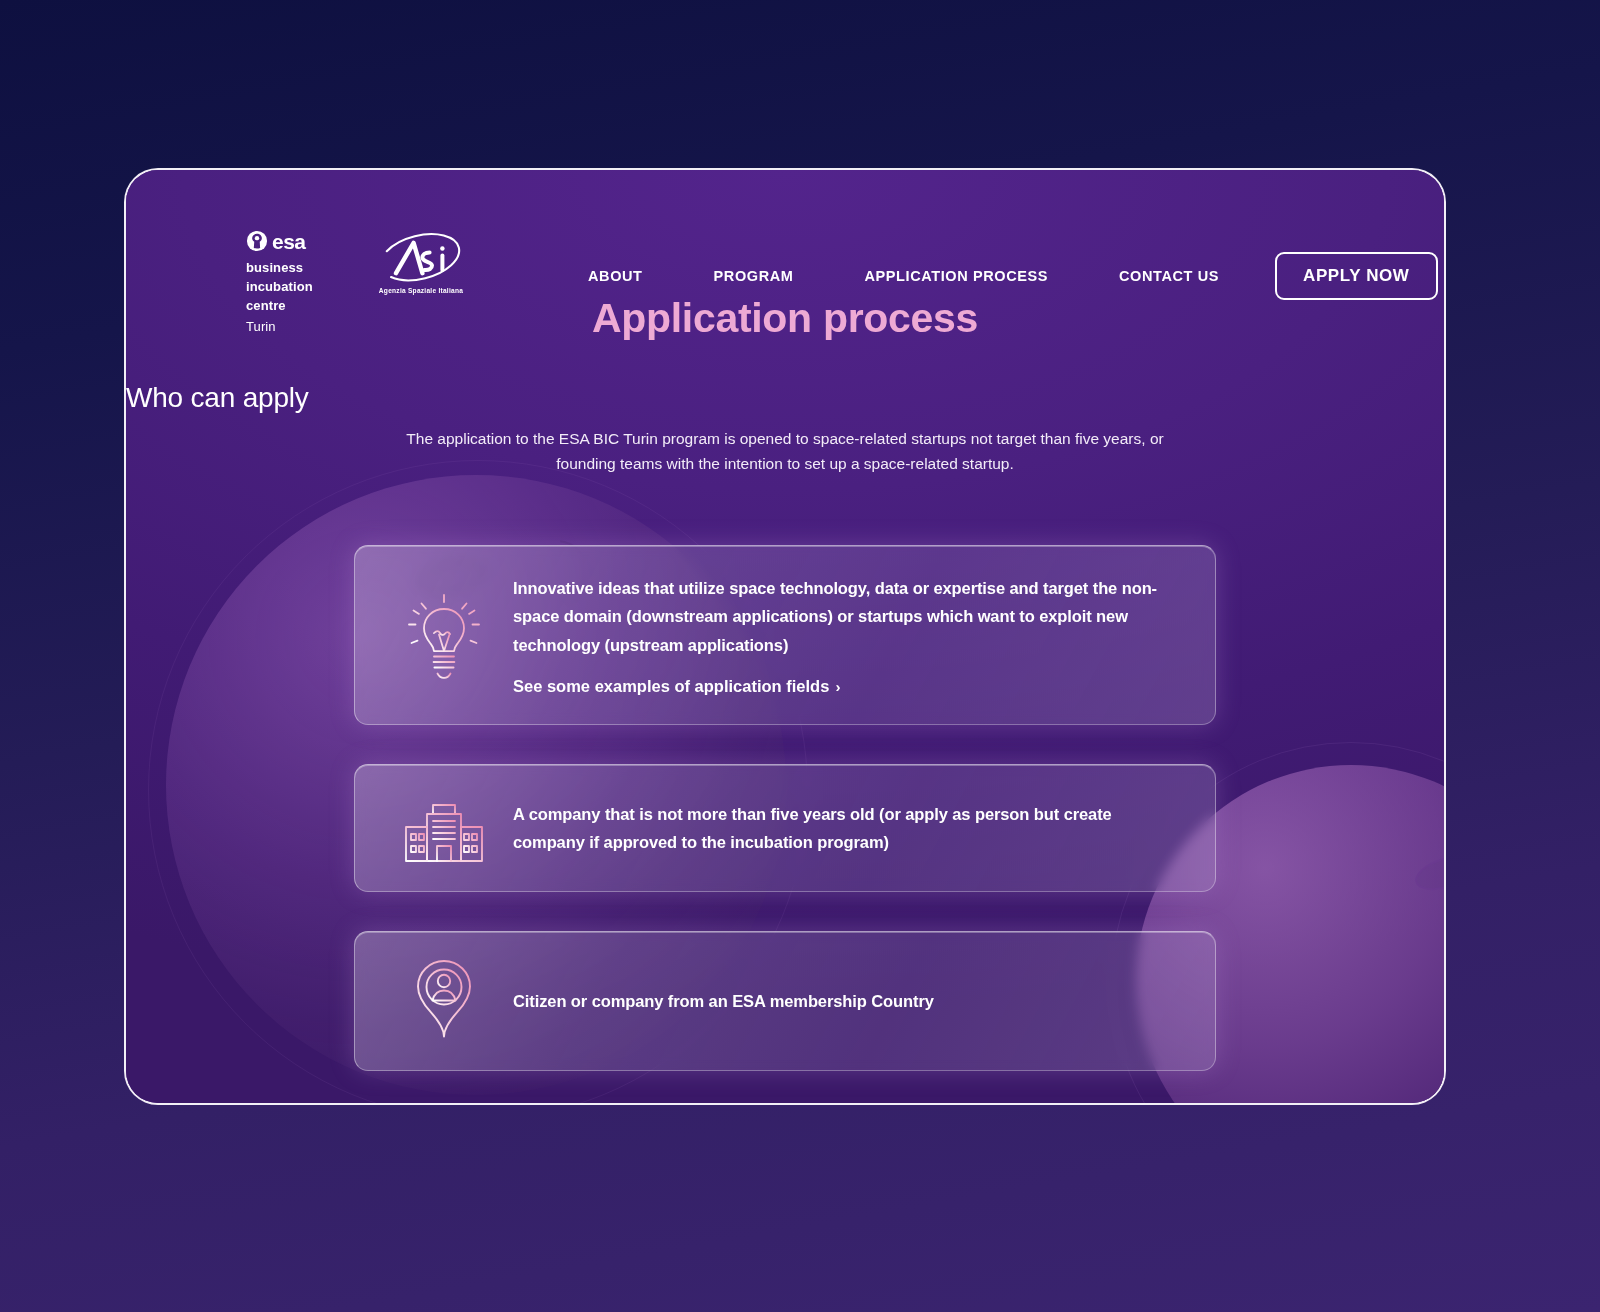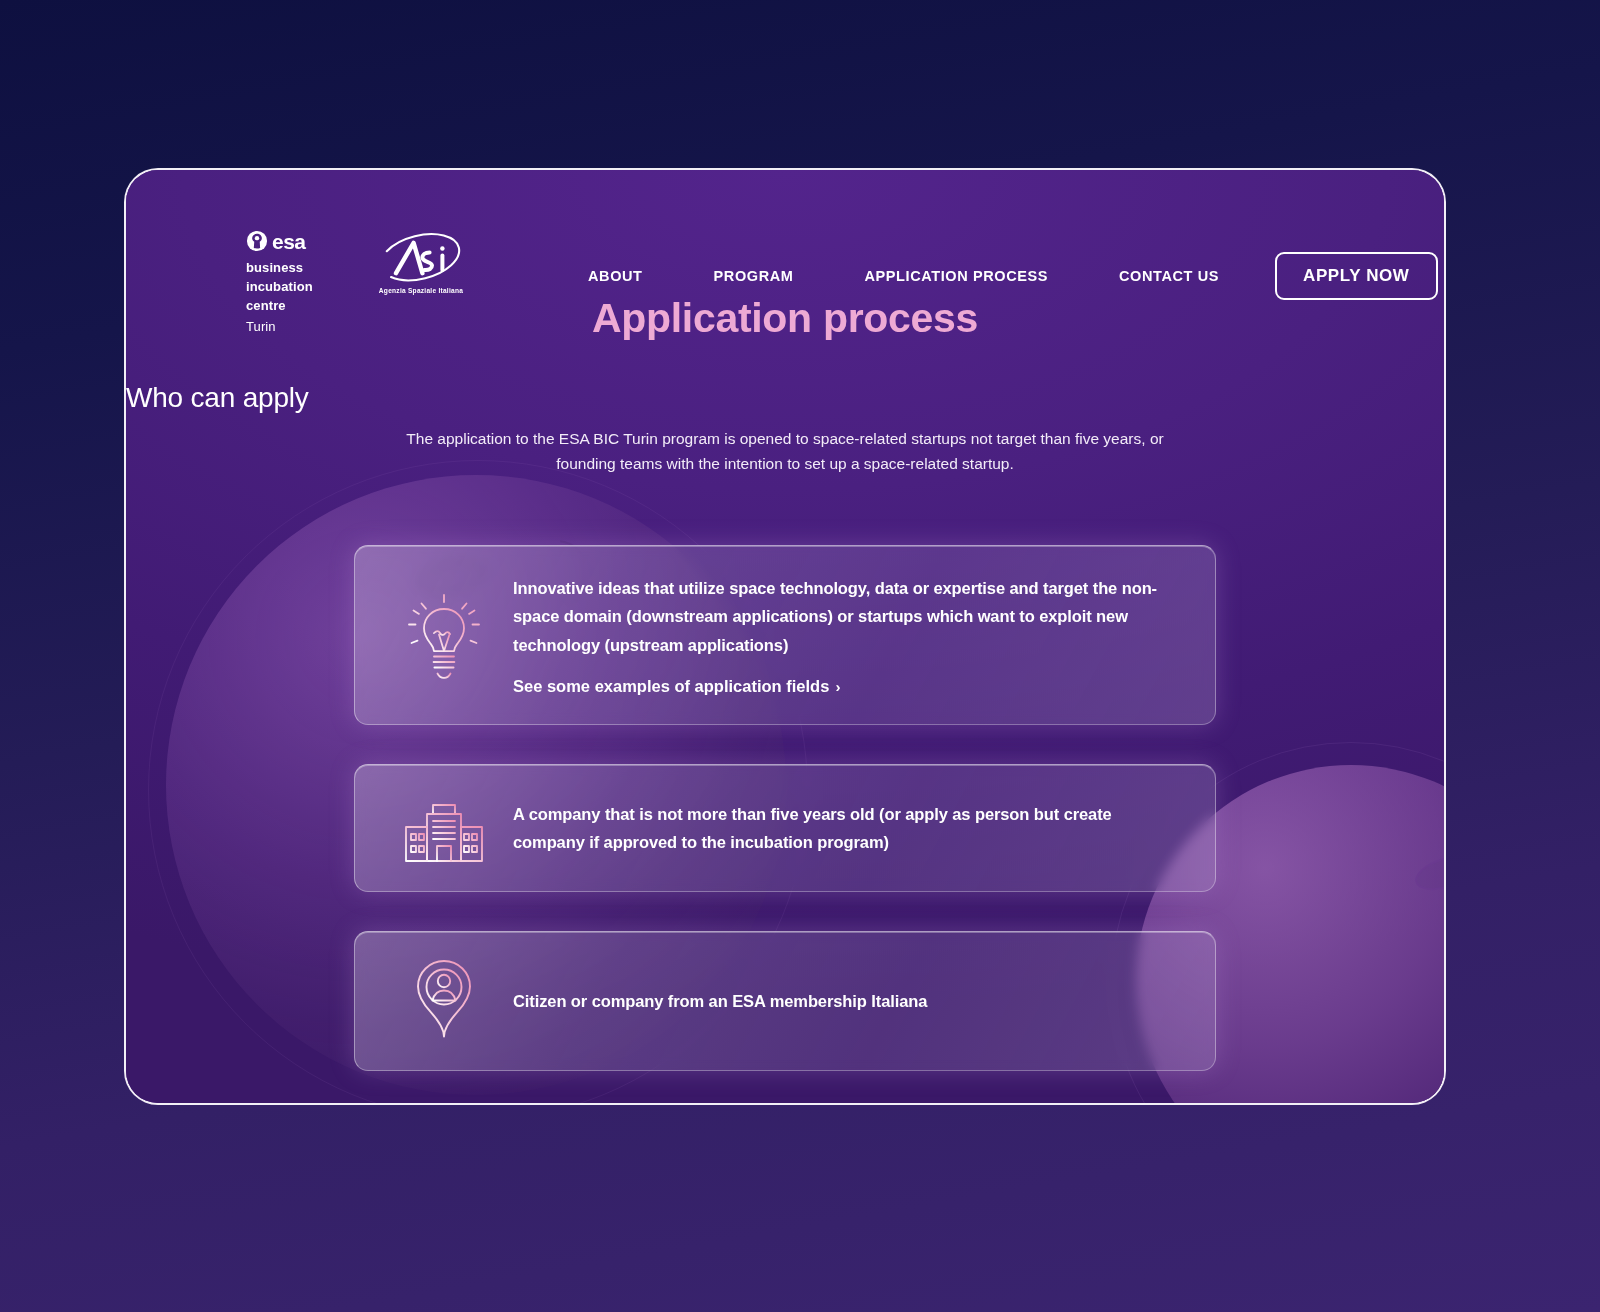--- a/index.html
+++ b/index.html
@@ -401,20 +401,20 @@
             </defs>
             <g fill="none" stroke="url(#gradPin)" stroke-width="1.9" stroke-linecap="round" stroke-linejoin="round">
               <path d="M33 3C18.6 3 7 14.4 7 28.4c0 9.9 5.8 18 12.6 25.5C26.8 61.9 33 70.4 33 78.6c0-8.2 6.2-16.7 13.4-24.7C53.2 46.4 59 38.3 59 28.4 59 14.4 47.4 3 33 3z"></path>
               <circle cx="33" cy="29" r="17.5"></circle>
               <circle cx="33" cy="23" r="6.2"></circle>
               <path d="M21.5 42.5c1.6-6.4 6-10 11.5-10s9.9 3.6 11.5 10z"></path>
             </g>
           </svg>
         </div>
         <div class="card-body">
-          <div class="card-text">Citizen or company from an ESA membership Italiana</div>
+          <div class="card-text">Citizen or company from an ESA membership Country</div>
         </div>
       </div>
 
     </div>
 
   </div>
 </div>
 
 </body></html>

